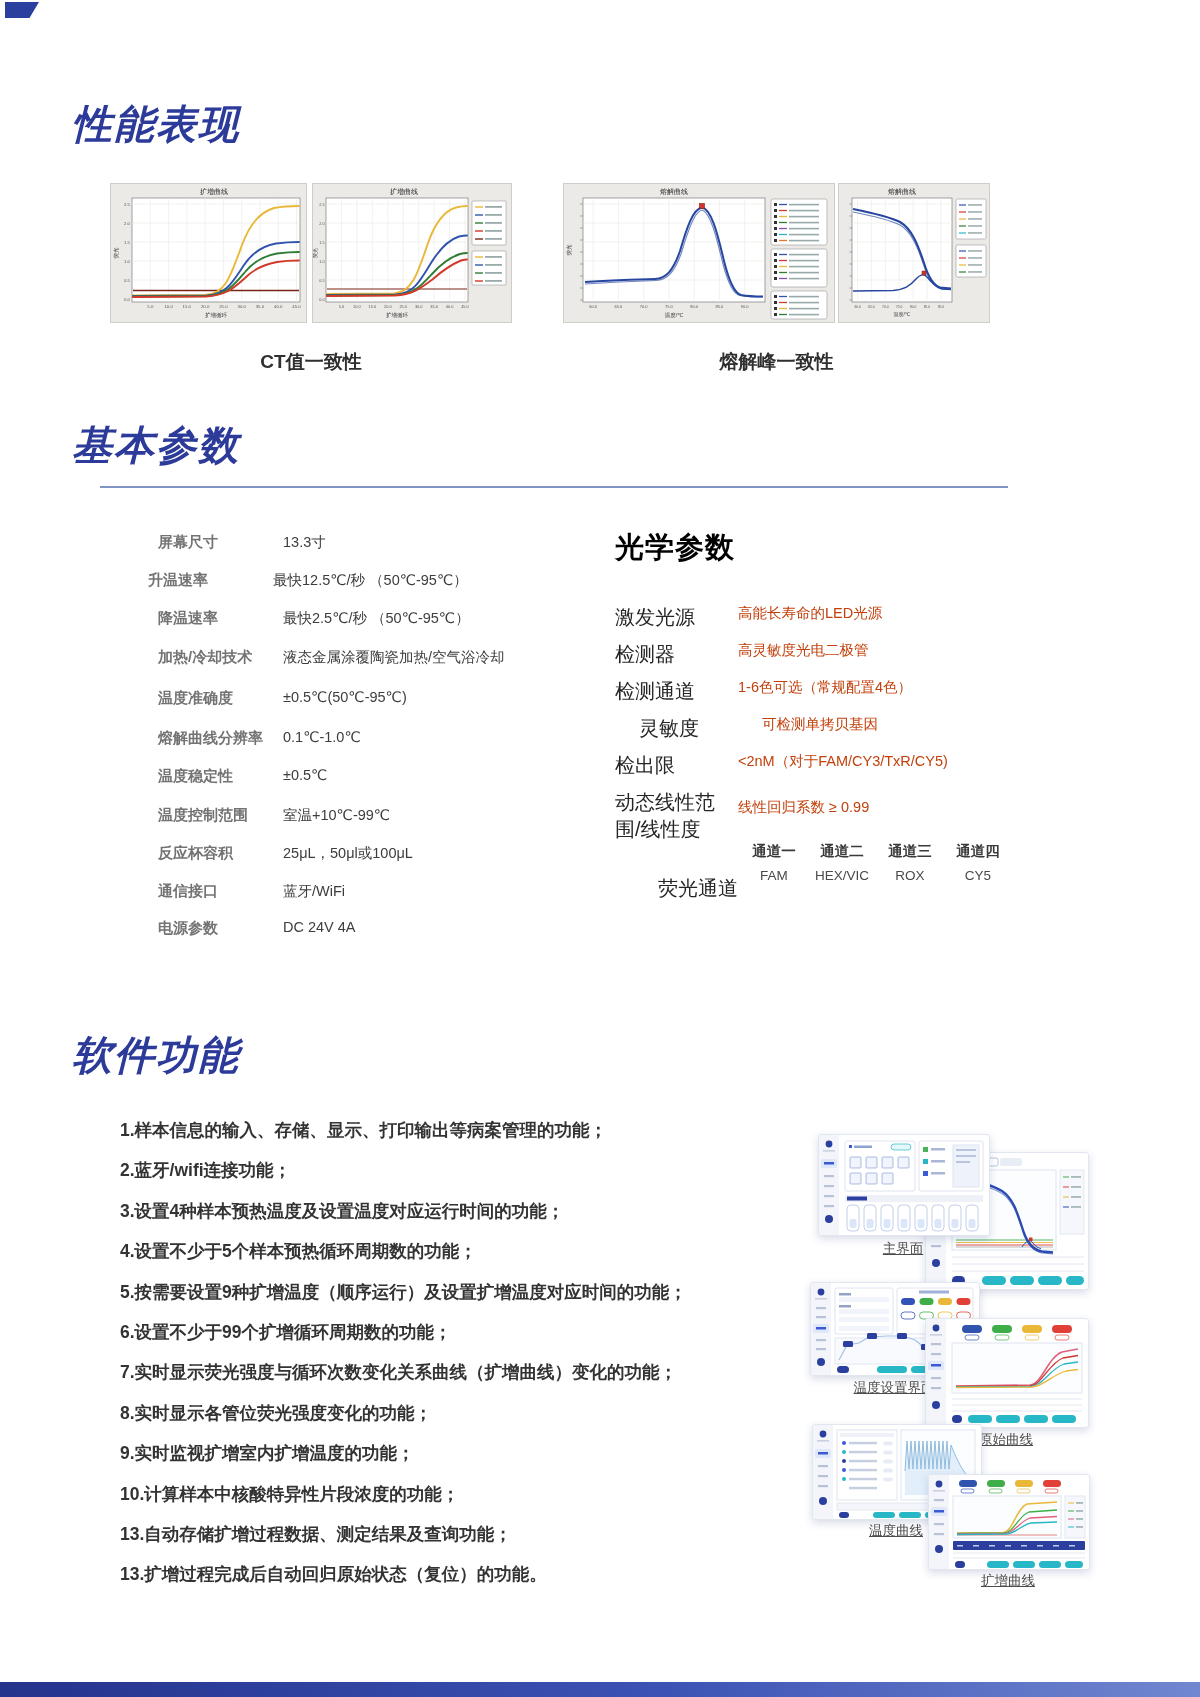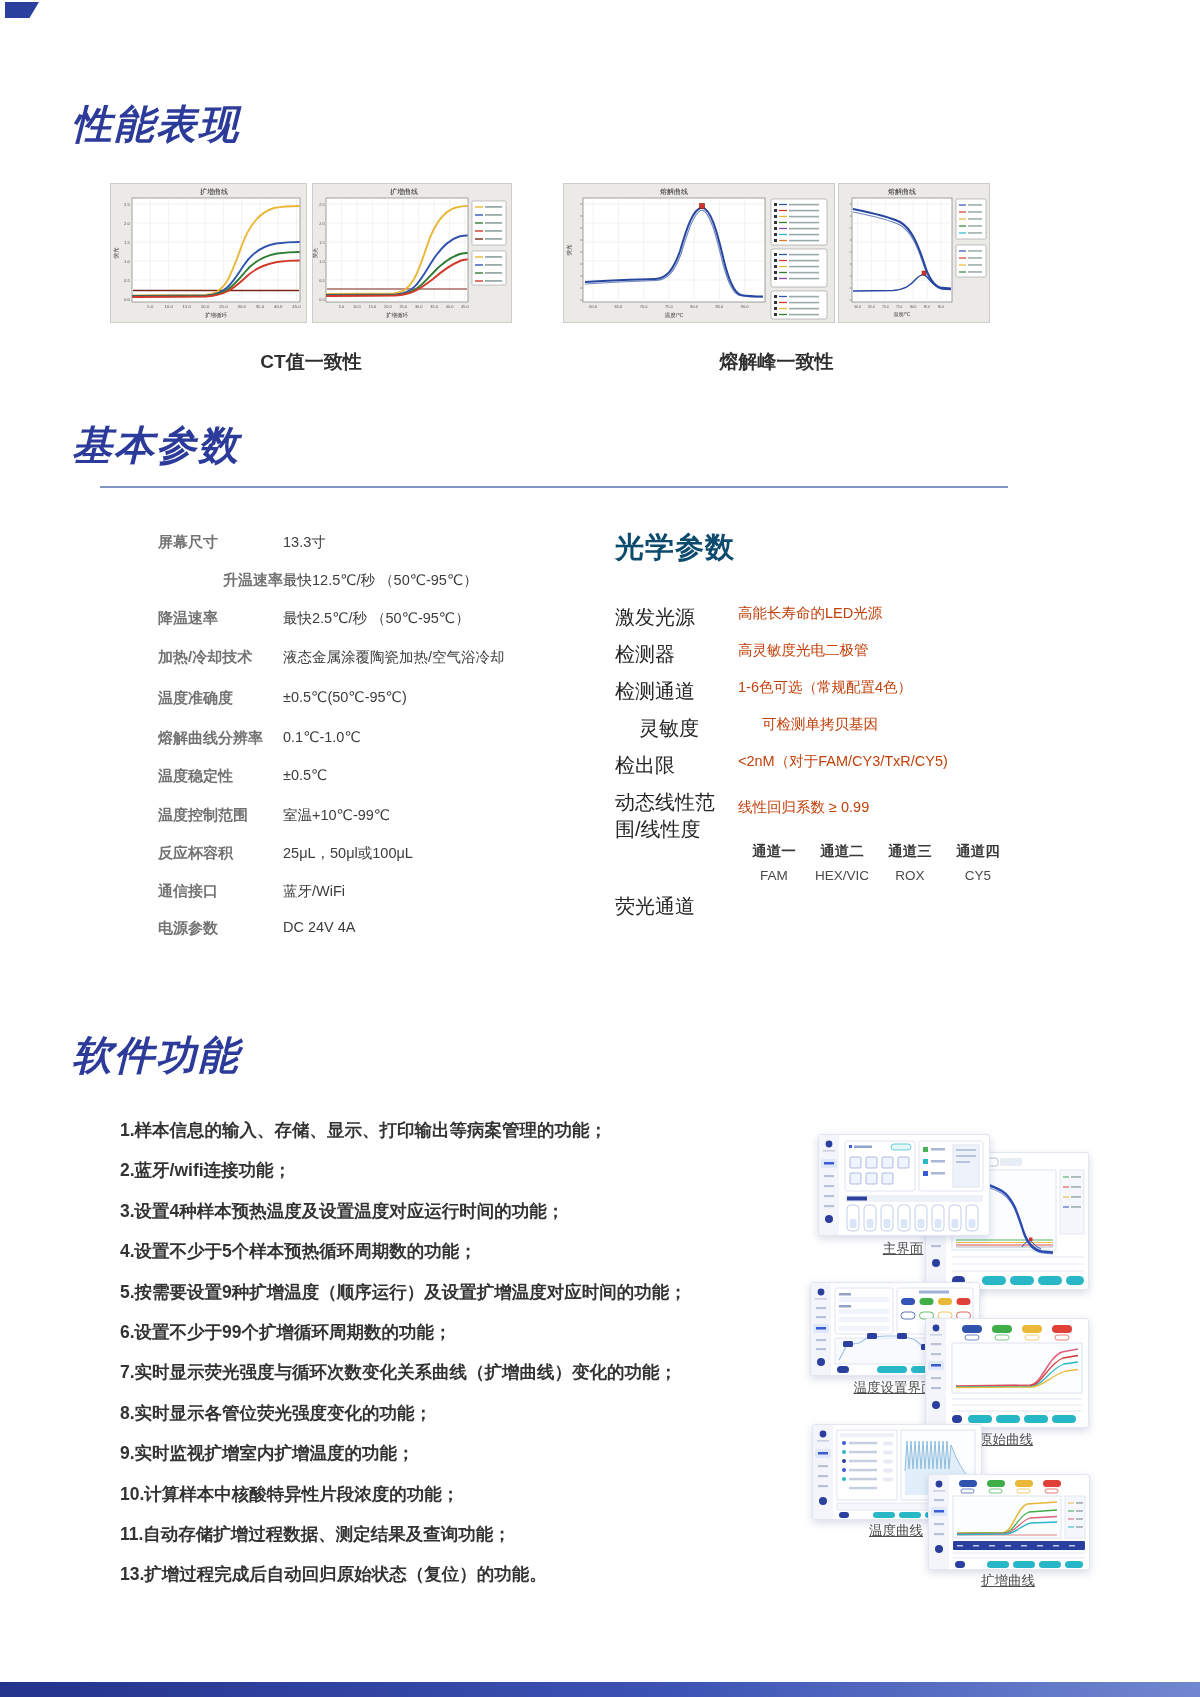--- a/index.html
+++ b/index.html
@@ -8,21 +8,21 @@
   .corner{position:absolute;left:5px;top:2px;width:34px;height:16px;background:#2b3f9e;
           clip-path:polygon(0 0,100% 0,72% 100%,0 100%);}
   .sec-heading{position:absolute;font-style:italic;font-weight:700;font-size:40px;
                color:#2c3a99;letter-spacing:2px;white-space:nowrap;}
   .rule{position:absolute;left:100px;top:486px;width:908px;height:2px;background:#8094c8;}
   .chart-card{position:absolute;top:183px;}
   .caption{position:absolute;top:349px;text-align:center;font-size:19px;font-weight:700;color:#2f2f2f;}
   .spec-row{position:absolute;display:flex;align-items:flex-start;}
   .spec-label{width:125px;font-size:15px;font-weight:700;color:#737373;flex:none;}
   .spec-value{font-size:14.5px;color:#3d3d3d;white-space:nowrap;}
-  .opt-heading{position:absolute;left:615px;top:528px;font-size:29px;font-weight:700;color:#0c4a6e;letter-spacing:1px;}
+  .opt-heading{position:absolute;left:615px;top:528px;font-size:29px;font-weight:700;color:#000000;letter-spacing:1px;}
   .opt-row{position:absolute;display:flex;align-items:flex-start;}
   .opt-label{width:123px;font-size:20px;font-weight:400;color:#262626;flex:none;line-height:1.35;}
   .opt-value{font-size:14.5px;color:#c2410c;white-space:nowrap;}
   .channels{position:absolute;left:740px;top:842px;display:flex;}
   .channel{width:68px;text-align:center;}
   .channel-name{font-size:14.5px;font-weight:700;color:#3a3a3a;}
   .channel-dye{font-size:13.5px;color:#4a4a4a;margin-top:7px;}
   .sw-list{position:absolute;left:120px;top:1110px;width:680px;}
   .sw-item{height:40.4px;line-height:40.4px;font-size:17.5px;font-weight:600;color:#333;white-space:nowrap;}
   .shot{position:absolute;background:#fff;border:1px solid #e2e6f0;border-radius:3px;
@@ -260,21 +260,21 @@
   <div class="caption" style="left:110px;width:402px;">CT值一致性</div>
   <div class="caption" style="left:563px;width:427px;">熔解峰一致性</div>
 
   <div class="sec-heading" style="left:72px;top:418px;">基本参数</div>
   <div class="rule"></div>
 
   <div class="spec-row" style="left:158px;top:533px;">
     <span class="spec-label">屏幕尺寸</span>
     <span class="spec-value">13.3寸</span>
   </div>
-  <div class="spec-row" style="left:158px;top:571px;text-align:right;">
+  <div class="spec-row" style="left:148px;top:571px;">
     <span class="spec-label">升温速率</span>
     <span class="spec-value">最快12.5℃/秒 （50℃-95℃）</span>
   </div>
   <div class="spec-row" style="left:158px;top:609px;">
     <span class="spec-label">降温速率</span>
     <span class="spec-value">最快2.5℃/秒 （50℃-95℃）</span>
   </div>
   <div class="spec-row" style="left:158px;top:648px;">
     <span class="spec-label">加热/冷却技术</span>
     <span class="spec-value">液态金属涂覆陶瓷加热/空气浴冷却</span>
@@ -327,21 +327,21 @@
     <span class="opt-value">可检测单拷贝基因</span>
   </div>
   <div class="opt-row" style="left:615px;top:752px;">
     <span class="opt-label">检出限</span>
     <span class="opt-value">&lt;2nM（对于FAM/CY3/TxR/CY5)</span>
   </div>
   <div class="opt-row" style="left:615px;top:789px;">
     <span class="opt-label" style="width:110px;margin-right:13px;">动态线性范围/线性度</span>
     <span class="opt-value" style="margin-top:9px;">线性回归系数 ≥ 0.99</span>
   </div>
-  <div class="opt-row" style="left:615px;top:893px;">
+  <div class="opt-row" style="left:615px;top:875px;text-align:right;">
     <span class="opt-label">荧光通道</span>
   </div>
   <div class="channels">
     <div class="channel">
       <div class="channel-name">通道一</div>
       <div class="channel-dye">FAM</div>
     </div>
     <div class="channel">
       <div class="channel-name">通道二</div>
       <div class="channel-dye">HEX/VIC</div>
@@ -362,21 +362,21 @@
     <div class="sw-item">1.样本信息的输入、存储、显示、打印输出等病案管理的功能；</div>
     <div class="sw-item">2.蓝牙/wifi连接功能；</div>
     <div class="sw-item">3.设置4种样本预热温度及设置温度对应运行时间的功能；</div>
     <div class="sw-item">4.设置不少于5个样本预热循环周期数的功能；</div>
     <div class="sw-item">5.按需要设置9种扩增温度（顺序运行）及设置扩增温度对应时间的功能；</div>
     <div class="sw-item">6.设置不少于99个扩增循环周期数的功能；</div>
     <div class="sw-item">7.实时显示荧光强度与循环次数变化关系曲线（扩增曲线）变化的功能；</div>
     <div class="sw-item">8.实时显示各管位荧光强度变化的功能；</div>
     <div class="sw-item">9.实时监视扩增室内扩增温度的功能；</div>
     <div class="sw-item">10.计算样本中核酸特异性片段浓度的功能；</div>
-    <div class="sw-item">11.自动存储扩增过程数据、测定结果及查询功能；</div>
+    <div class="sw-item">13.自动存储扩增过程数据、测定结果及查询功能；</div>
     <div class="sw-item">13.扩增过程完成后自动回归原始状态（复位）的功能。</div>
   </div>
 
   <div class="shot" style="left:925px;top:1152px;width:162px;height:136px;z-index:1;">
     <svg width="162" height="136" viewBox="0 0 162 136">
       <rect x="0" y="0" width="20" height="136" fill="#f3f5fa"></rect>
       <circle cx="10" cy="9" r="3.4" fill="#2b3f9e"></circle>
       <rect x="4" y="15" width="12" height="1.6" fill="#c9d0e0"></rect>
       <rect x="2" y="26" width="16" height="9" rx="2" fill="#dfe7fb"></rect>
         <rect x="5" y="29" width="10" height="2.5" fill="#3b5bd6"></rect>

